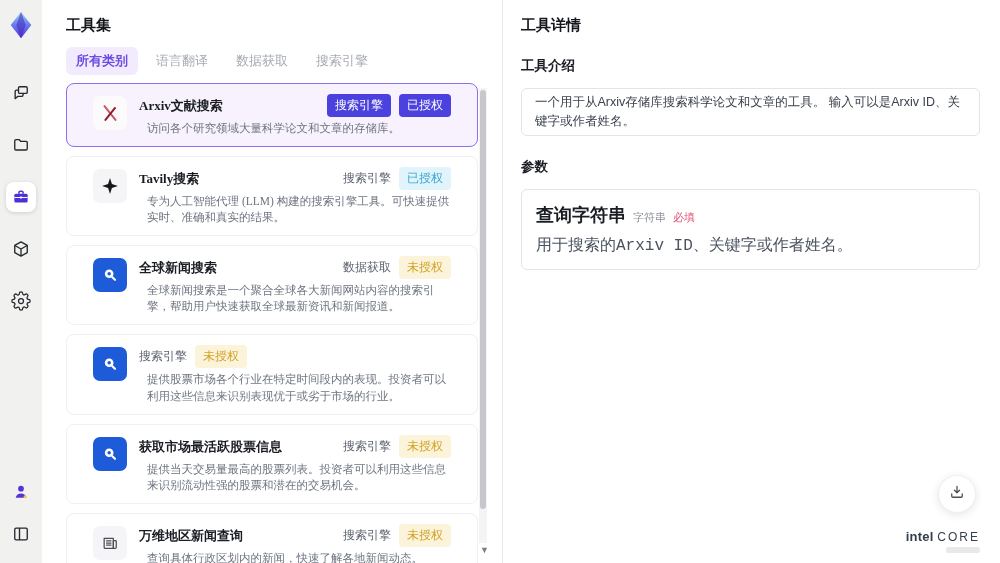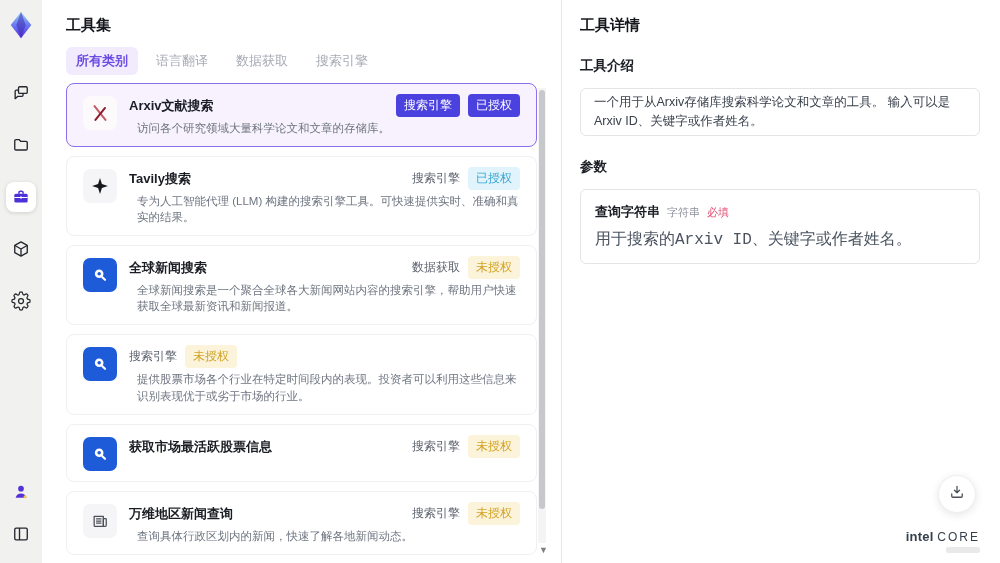--- a/index.html
+++ b/index.html
@@ -9,28 +9,28 @@
   
   .sidebar { width:42px; background:#F1F1EF; display:flex; flex-direction:column; align-items:center; padding:10px 0 14px; flex:none; }
   .logo { width:30px; height:30px; margin-bottom:38px; }
   .nav { display:flex; flex-direction:column; gap:22px; align-items:center; }
   .nav-item { width:30px; height:30px; display:flex; align-items:center; justify-content:center; border-radius:8px; cursor:pointer; }
   .nav-item.active { background:#fff; box-shadow:0 1px 4px rgba(0,0,0,.14); }
   .nav-item svg { display:block; }
   .sidebar-bottom { margin-top:auto; display:flex; flex-direction:column; gap:12px; align-items:center; }
 
   
-  .list-panel { width:520px; flex:none; border-right:1px solid #E7E7EA; padding:16px 22px 0 24px; position:relative; background:#fff; }
+  .list-panel { width:461px; flex:none; border-right:1px solid #E7E7EA; padding:16px 22px 0 24px; position:relative; background:#fff; }
   .panel-title { font-size:15px; font-weight:700; color:#15171C; }
   .tabs { display:flex; gap:8px; margin-top:12px; align-items:center; }
   .tab { font-size:13px; color:#A6AAB3; padding:5px 10px; border-radius:6px; cursor:pointer; white-space:nowrap; }
   .tab.active { background:#F1EBFD; color:#6C4CE3; font-weight:700; }
   .tool-list { margin-top:8px; display:flex; flex-direction:column; gap:9px; height:483px; overflow:hidden; padding-right:2px; }
 
-  .tool-card { display:flex; gap:12px; padding:10px 16px; border:1px solid #F0F0F3; border-radius:8px; background:#fff; cursor:pointer; }
+  .tool-card { display:flex; gap:12px; padding:10px 26px; border:1px solid #F0F0F3; border-radius:8px; background:#fff; cursor:pointer;font-family:Liberation Serif, serif; }
   .tool-card.selected { border:1.5px solid #8A70EC; background:#F7F2FE; }
   .tool-icon { width:34px; height:34px; border-radius:7px; flex:none; display:flex; align-items:center; justify-content:center; background:#F5F5F7; margin-top:2px; }
   .tool-icon.icon-arxiv { background:#FDFAFB; }
   .tool-icon.icon-news-search { background:#1D5BD8; }
   .tool-body { flex:1; min-width:0; }
   .tool-row { display:flex; justify-content:space-between; align-items:flex-start; gap:8px; }
   .tool-name { font-size:13px; font-weight:700; color:#1A1D23; padding-top:3px; }
   .tool-badges { display:flex; gap:8px; align-items:center; flex:none; }
   .badge { font-size:12px; border-radius:4px; padding:3px 8px; white-space:nowrap; }
   .badge-solid { background:#4B41DE; color:#fff; }
@@ -44,21 +44,21 @@
   .scroll-arrow { position:absolute; right:13px; bottom:8px; font-size:9px; color:#7B7E85; line-height:1; cursor:pointer; }
 
   
   .detail-panel { flex:1; padding:16px 20px 0 18px; position:relative; background:#fff; }
   .detail-title { font-size:15px; font-weight:700; color:#15171C; }
   .section-heading { font-size:13.5px; font-weight:700; color:#1A1D23; margin-top:22px; }
   .intro-box, .param-box { margin-top:13px; border:1px solid #E4E4E8; border-radius:6px; background:#fff; }
   .intro-box { padding:4px 13px; font-size:12.5px; color:#3A414C; line-height:1.5; }
   .param-box { padding:13px 14px; }
   .param-head { display:flex; align-items:baseline; gap:7px; }
-  .param-name { font-size:13px; font-weight:700; color:#1A1D23; }
+  .param-name { font-size:18px; font-weight:700; color:#1A1D23; }
   .param-type { font-size:11px; color:#8A8F98; }
   .param-required { font-size:11px; color:#E25075; }
   .param-desc { font-size:16px; color:#4B5360; margin-top:8px;font-family:Liberation Mono, monospace; }
 
   
   .download-btn { position:absolute; right:24px; bottom:50px; width:38px; height:38px; border-radius:50%; background:#fff; border:1px solid #EFEFEF; box-shadow:0 2px 8px rgba(0,0,0,.10); display:flex; align-items:center; justify-content:center; cursor:pointer; }
   .brand { position:absolute; right:20px; bottom:10px; text-align:right; }
   .brand-text { font-size:13px; color:#36404C; letter-spacing:.2px; }
   .brand-text .b1 { font-weight:700; }
   .brand-text .b2 { font-weight:400; letter-spacing:2px; font-size:12px; text-transform:uppercase; }
@@ -237,20 +237,21 @@
             </svg>
           </div>
     <div class="tool-body">
       <div class="tool-row">
         <div class="tool-name">获取市场最活跃股票信息</div>
         <div class="tool-badges">
           <span class="badge badge-plain">搜索引擎</span>
           <span class="badge badge-yellow">未授权</span>
         </div>
       </div>
+      <div class="tool-desc">提供当天交易量最高的股票列表。投资者可以利用这些信息来识别流动性强的股票和潜在的交易机会。</div>
     </div>
   </div>
         <div class="tool-card">
     <div class="tool-icon icon-newspaper">
             <svg viewBox="0 0 24 24" width="20" height="20" fill="none" stroke="#4B4F57" stroke-width="1.5" stroke-linejoin="round">
               <path d="M5 6.5h11v12H6.2A1.2 1.2 0 0 1 5 17.3z"></path>
               <path d="M16 9h2.6a.9.9 0 0 1 .9.9v7.2a1.4 1.4 0 0 1-1.4 1.4H16z"></path>
               <path d="M7.3 9.5h6.4M7.3 12h6.4M7.3 14.5h6.4"></path>
             </svg>
           </div>

